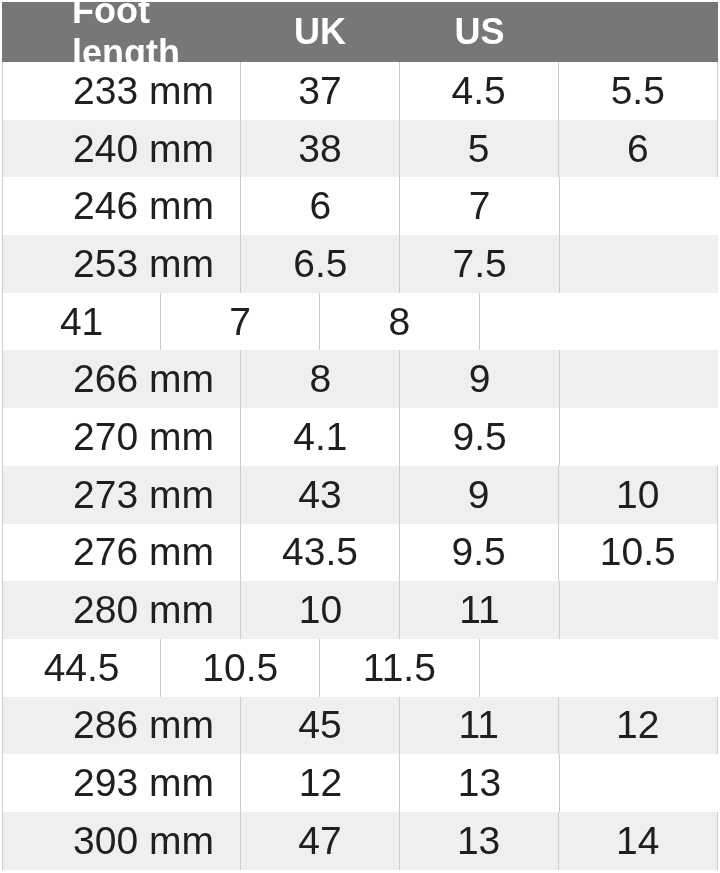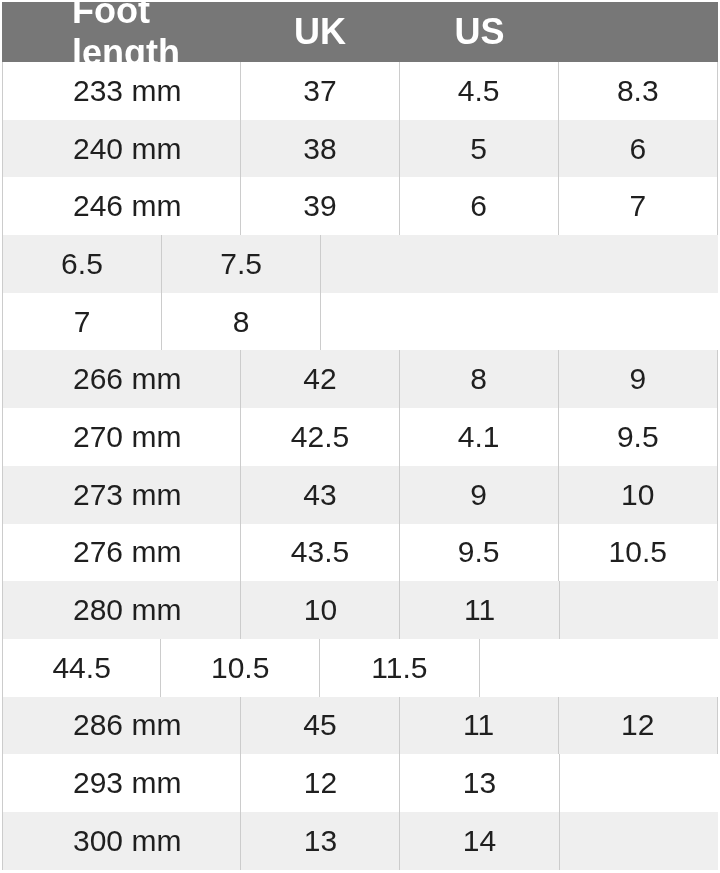--- a/index.html
+++ b/index.html
@@ -34,21 +34,21 @@
     height: 57.7px;
     background: #ffffff;
   }
   .tbody .row:nth-child(even) {
     background: var(--stripe, #efefef);
   }
   .cell {
     display: flex;
     align-items: center;
     justify-content: center;
-    font-size: 30px;
+    font-size: 39px;
     color: var(--text, #1f1f1f);
     overflow: hidden;
   }
   .tbody .cell {
     border-left: 1px solid var(--border, #cccccc);
   }
   .tbody .cell:last-child {
     border-right: 1px solid var(--border, #cccccc);
   }
   .c0 {
@@ -68,51 +68,50 @@
     <div class="thead">
       <div class="cell c0">Foot length</div>
       <div class="cell c2">UK</div>
       <div class="cell c3">US</div>
     </div>
     <div class="tbody" id="tbody">
         <div class="row">
           <div class="cell c0">233 mm</div>
           <div class="cell c1">37</div>
           <div class="cell c2">4.5</div>
-          <div class="cell c3">8.3</div>
+          <div class="cell c3">5.5</div>
         </div>
         <div class="row">
           <div class="cell c0">240 mm</div>
           <div class="cell c1">38</div>
           <div class="cell c2">5</div>
           <div class="cell c3">6</div>
         </div>
         <div class="row">
           <div class="cell c0">246 mm</div>
-          <div class="cell c1">39</div>
           <div class="cell c2">6</div>
           <div class="cell c3">7</div>
         </div>
         <div class="row">
+          <div class="cell c0">253 mm</div>
           <div class="cell c2">6.5</div>
           <div class="cell c3">7.5</div>
         </div>
         <div class="row">
+          <div class="cell c1">41</div>
           <div class="cell c2">7</div>
           <div class="cell c3">8</div>
         </div>
         <div class="row">
           <div class="cell c0">266 mm</div>
-          <div class="cell c1">42</div>
           <div class="cell c2">8</div>
           <div class="cell c3">9</div>
         </div>
         <div class="row">
           <div class="cell c0">270 mm</div>
-          <div class="cell c1">42.5</div>
           <div class="cell c2">4.1</div>
           <div class="cell c3">9.5</div>
         </div>
         <div class="row">
           <div class="cell c0">273 mm</div>
           <div class="cell c1">43</div>
           <div class="cell c2">9</div>
           <div class="cell c3">10</div>
         </div>
         <div class="row">
@@ -137,18 +136,19 @@
           <div class="cell c2">11</div>
           <div class="cell c3">12</div>
         </div>
         <div class="row">
           <div class="cell c0">293 mm</div>
           <div class="cell c2">12</div>
           <div class="cell c3">13</div>
         </div>
         <div class="row">
           <div class="cell c0">300 mm</div>
+          <div class="cell c1">47</div>
           <div class="cell c2">13</div>
           <div class="cell c3">14</div>
         </div>
       </div>
   </div>
 </div>
 
 </body></html>

